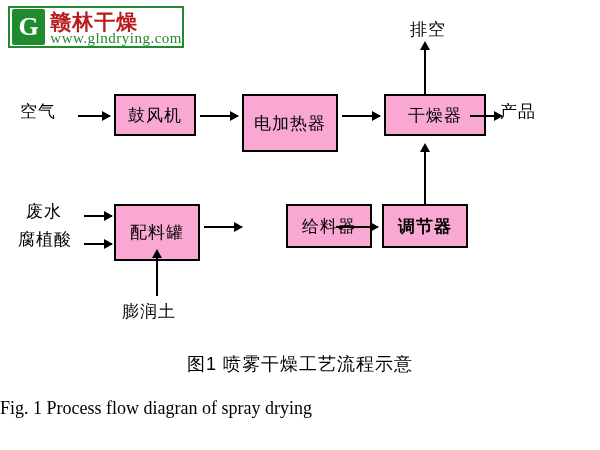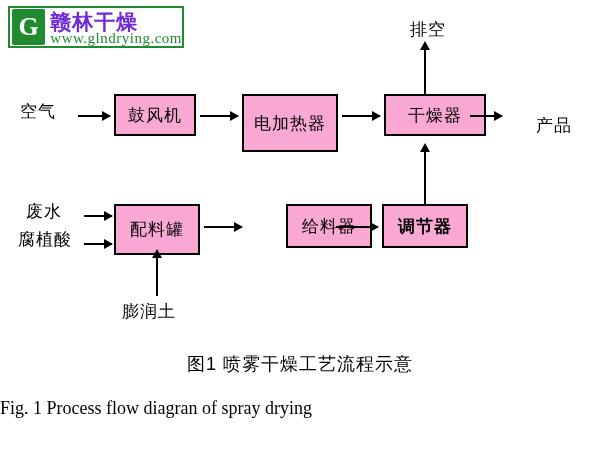--- a/index.html
+++ b/index.html
@@ -42,21 +42,21 @@
     font-family: "Liberation Serif", serif;
     border-radius: 2px;
   }
   #logo-text {
     margin-left: 5px;
     display: flex;
     flex-direction: column;
     justify-content: center;
   }
   #logo-title {
-    color: #6d28d9;
+    color: #b91c1c;
     font-size: 21px;
     font-weight: bold;
     letter-spacing: 1px;
     line-height: 22px;
     font-family: "DejaVu Sans", sans-serif;
   }
   #logo-url {
     color: #1f8a2e;
     font-size: 15px;
     letter-spacing: 0.5px;
@@ -153,32 +153,32 @@
 <div class="arrow-h" style="left:78px; top:115px; width:32px;"></div>
 
 <div class="node" style="left:114px; top:94px; width:82px; height:42px;">鼓风机</div>
 <div class="arrow-h" style="left:200px; top:115px; width:38px;"></div>
 
 <div class="node" style="left:242px; top:94px; width:96px; height:58px;">电加热器</div>
 <div class="arrow-h" style="left:342px; top:115px; width:38px;"></div>
 
 <div class="node" style="left:384px; top:94px; width:102px; height:42px;">干燥器</div>
 <div class="arrow-h" style="left:470px; top:115px; width:32px;"></div>
-<div class="label" style="left:536px; top:100px;margin-top:14px;">产品</div>
+<div class="label" style="left:500px; top:100px;">产品</div>
 
 <div class="arrow-v-up" style="left:424px; top:50px; height:44px;"></div>
 <div class="label" style="left:410px; top:18px;">排空</div>
 
 <div class="label" style="left:26px; top:200px;">废水</div>
 <div class="arrow-h" style="left:84px; top:215px; width:28px;"></div>
 
 <div class="label" style="left:18px; top:228px;">腐植酸</div>
 <div class="arrow-h" style="left:84px; top:243px; width:28px;"></div>
 
-<div class="node" style="left:114px; top:204px; width:86px; height:51px;">配料罐</div>
+<div class="node" style="left:114px; top:204px; width:86px; height:57px;">配料罐</div>
 <div class="arrow-h" style="left:204px; top:226px; width:38px;"></div>
 
 <div class="node" style="left:246px; top:204px; width:86px; height:44px;margin-left:40px;">给料器</div>
 <div class="arrow-h" style="left:336px; top:226px; width:42px;"></div>
 
 <div class="node" style="left:382px; top:204px; width:86px; height:44px;font-weight:bold;">调节器</div>
 
 <div class="arrow-v-up" style="left:424px; top:152px; height:52px;"></div>
 
 <div class="arrow-v-up" style="left:156px; top:258px; height:38px;"></div>

